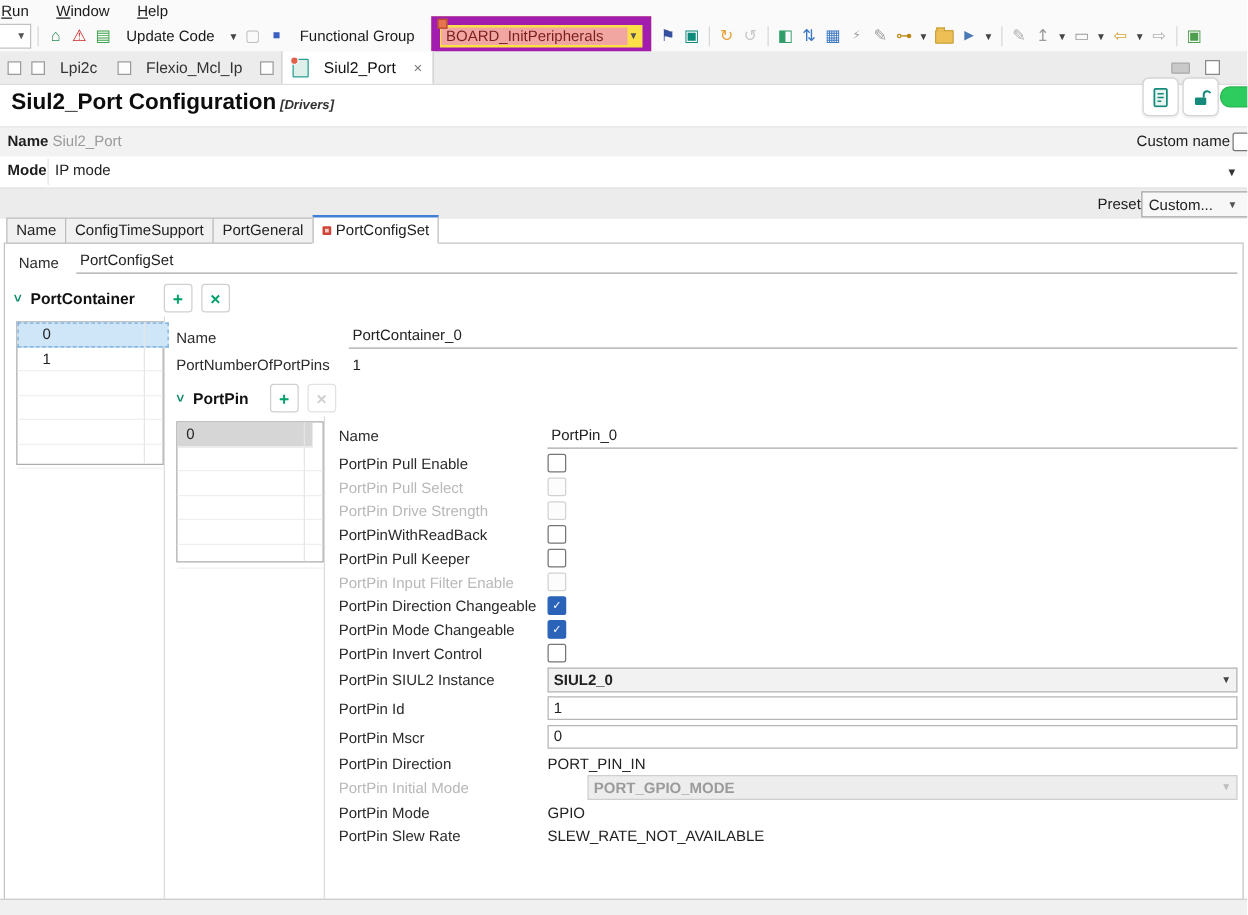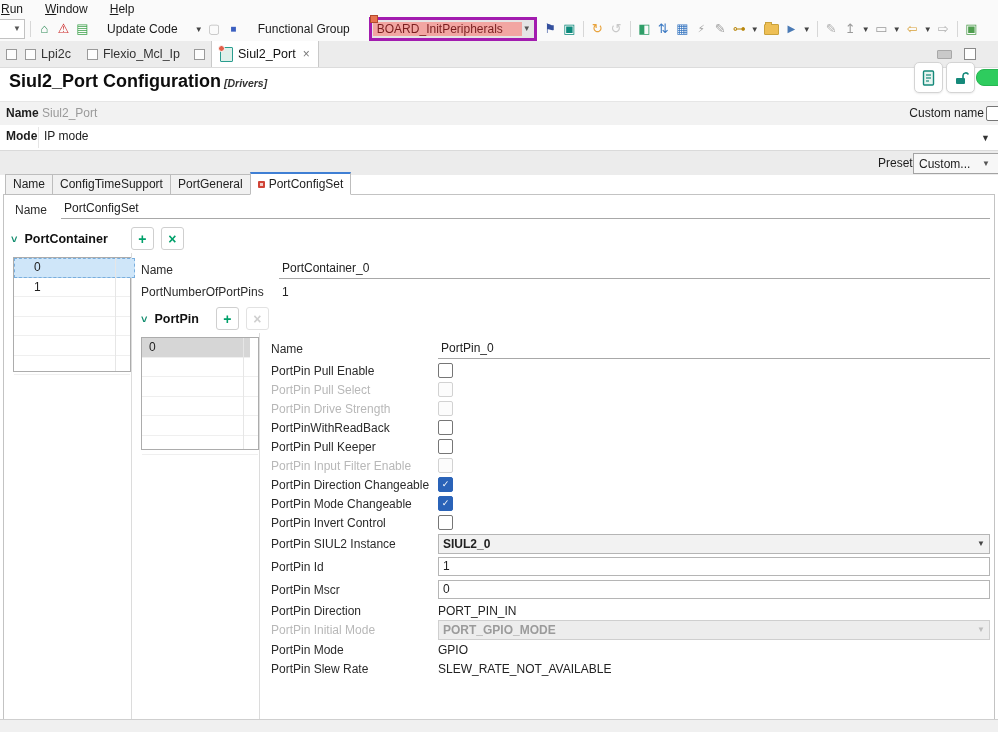--- a/index.html
+++ b/index.html
@@ -14,39 +14,39 @@
 
   
   .toolbar{position:absolute;left:0;top:17px;right:0;height:24px;background:#fafafa;
     display:flex;align-items:center;gap:2px;font-size:12px;}
   .histcombo{margin-left:-8px;width:28px;height:18px;border:1px solid #c2c2c2;background:#fff;
     display:flex;align-items:center;justify-content:flex-end;padding-right:3px;}
   .arrow{font-size:8px;color:#555;line-height:1;}
   .tsep{width:1px;height:16px;background:#d7d7d7;margin:0 3px;flex:none;}
   .icon{display:inline-block;width:17px;text-align:center;font-size:13px;line-height:22px;flex:none;}
   .icon.small{font-size:10px;}
-  .tlabel{color:#1a1a1a;margin:0 14px;white-space:nowrap;}
+  .tlabel{color:#1a1a1a;margin:0 8px;white-space:nowrap;}
   .caret{font-size:8px;color:#444;width:10px;text-align:center;}
   .fgcombo{position:relative;display:flex;align-items:center;width:162px;height:18px;
-    border:3px solid #a21caf;background:#e5e5e5;margin:0 3px;}
+    border:7px solid #a21caf;background:#fde047;margin:0 3px;}
   .fghl{flex:1;height:14px;line-height:14px;margin:1px;padding:0 4px;background:#f2a6a2;
     color:#7a1f1f;font-size:12px;white-space:nowrap;overflow:hidden;}
   .fgbadge{position:absolute;left:-2px;top:-5px;width:6px;height:6px;background:#e8734f;
     border:1px solid #b14a2e;}
   .fgcombo .arrow{margin-right:3px;}
   .folder{width:13px;height:9px;background:#eebf55;border:1px solid #caa23c;border-radius:1px;
     position:relative;margin:0 2px;flex:none;}
   .folder::before{content:"";position:absolute;left:0;top:-3px;width:5px;height:2px;
     background:#eebf55;border:1px solid #caa23c;border-bottom:none;}
 
   
   .tabbar{position:absolute;left:0;top:41px;right:0;height:26px;background:#ececec;
     border-bottom:1px solid #dcdcdc;display:flex;align-items:center;padding-left:6px;font-size:12.5px;}
   .sqicon{width:9px;height:9px;border:1.5px solid #9a9a9a;background:#fdfdfd;flex:none;}
-  .etab{height:100%;display:flex;align-items:center;gap:5px;padding:0 8px;color:#333;}
+  .etab{height:100%;display:flex;align-items:center;gap:12px;padding:0 8px;color:#333;}
   .etab.active{background:#fff;border-left:1px solid #c9c9c9;border-right:1px solid #c9c9c9;color:#111;}
   .docicon{width:11px;height:13px;background:#dff0ea;border:1px solid #2a9d8f;border-radius:1px;
     position:relative;flex:none;}
   .docicon::before{content:"";position:absolute;left:-3px;top:-3px;width:5px;height:5px;
     background:#e25f4a;border:1px solid #fff;border-radius:50%;}
   .tabclose{color:#777;font-size:12px;margin-left:2px;}
   .winctrl{margin-left:auto;display:flex;align-items:center;gap:12px;margin-right:22px;}
   .minicon{width:13px;height:7px;background:#c9c9c9;border:1px solid #a8a8a8;border-radius:1px;}
   .resticon{width:10px;height:10px;border:1.5px solid #8a8a8a;background:#fff;}
 
@@ -104,21 +104,21 @@
   .lrow.selblue{width:calc(100% - 15px);background:#cfe6f9;outline:1px dashed #78aede;
     outline-offset:-1.5px;border-bottom:1px solid #b5d5ef;}
   .lrow.selgrey{width:calc(100% - 15px);background:#d6d6d6;}
   .lcol{position:absolute;top:0;bottom:0;right:14px;width:1px;background:#e6e6e6;}
   .pc-pad{padding-left:20px;}
   .pp-pad{padding-left:7px;}
 
   
   .fields{position:absolute;left:267px;top:142px;right:4px;height:379px;}
   .frow{display:flex;align-items:center;}
-  .h24{height:24px;} .h23{height:23px;} .h20{height:20px;} .h19{height:19px;}
+  .h24{height:24px;} .h23{height:23px;} .h20{height:20px;gap:32px;} .h19{height:19px;}
   .flabel{width:167px;flex:none;font-size:12px;color:#2b2b2b;}
   .flabel.dim{color:#b8b8b8;}
   .uline{flex:1;border-bottom:1px solid #a8a8a8;height:19px;line-height:19px;font-size:12px;
     padding-left:3px;background:#fff;color:#222;}
   .binput{flex:1;border:1px solid #b5b5b5;height:17px;line-height:17px;font-size:12px;
     padding-left:4px;background:#fff;color:#222;}
   .combo{flex:1;border:1px solid #b5b5b5;height:18px;display:flex;align-items:center;
     background:#f2f2f2;padding-left:4px;}
   .combo .ctext{flex:1;font-size:12px;color:#222;font-weight:bold;}
   .combo .arrow{width:16px;text-align:center;flex:none;color:#444;}

